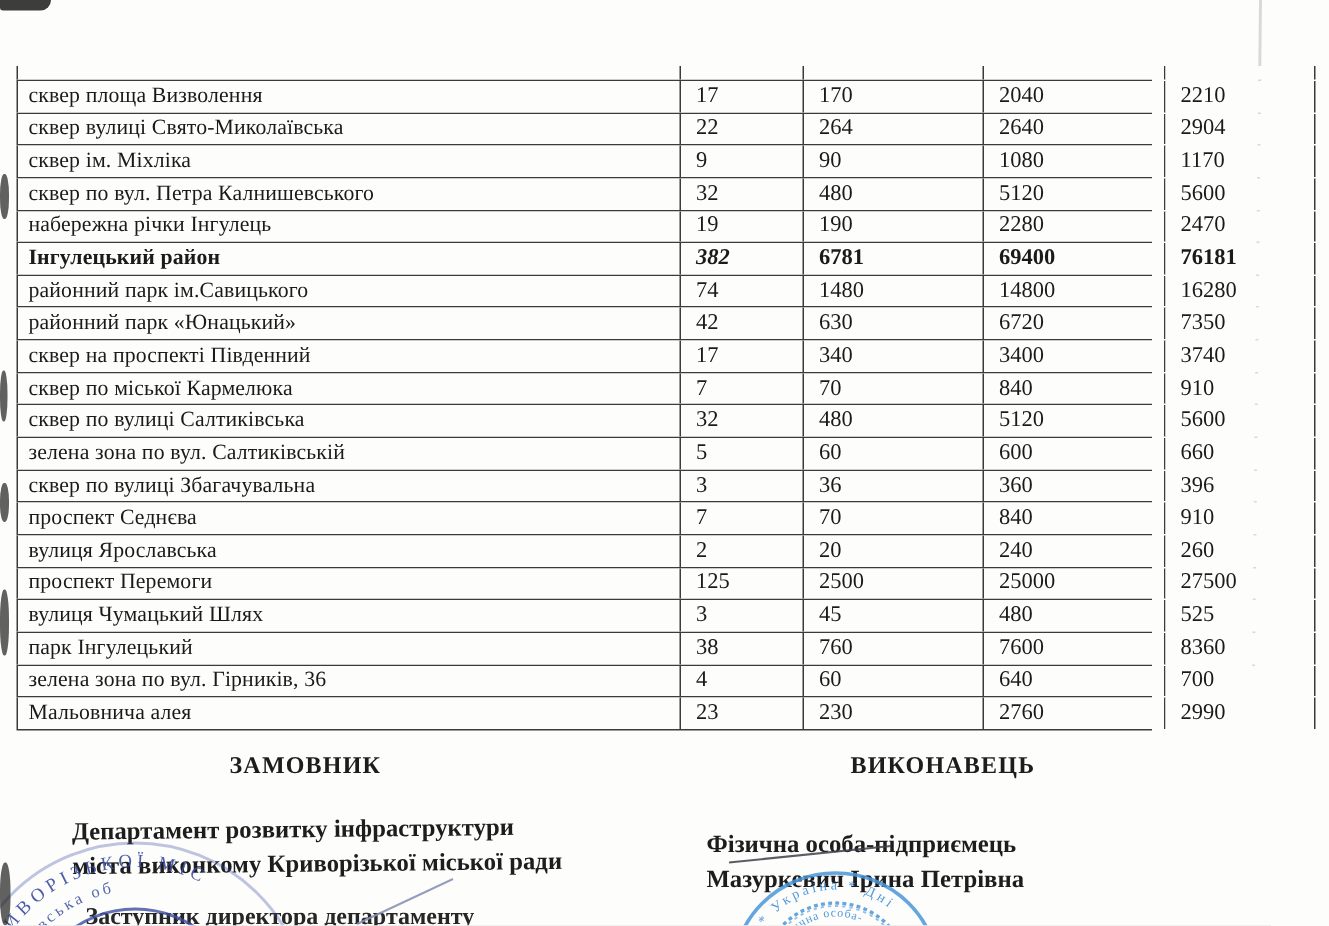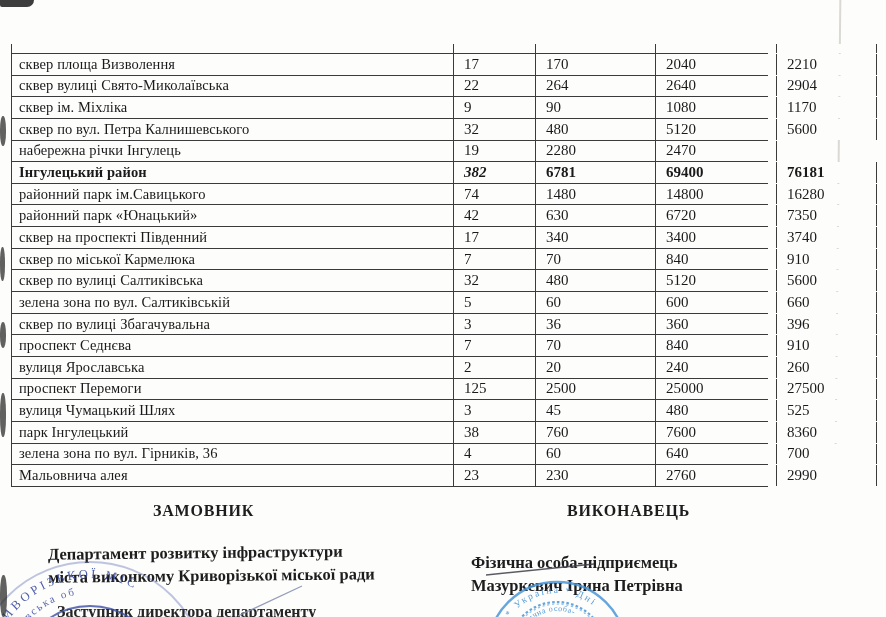--- a/index.html
+++ b/index.html
@@ -78,20 +78,21 @@
         <div class="trow r">
           <div class="cell name">сквер по вул. Петра Калнишевського</div>
           <div class="cell num">32</div>
           <div class="cell num">480</div>
           <div class="cell num">5120</div>
           <div class="cell num">5600</div>
         </div>
         <div class="trow r">
           <div class="cell name">набережна річки Інгулець</div>
           <div class="cell num">19</div>
+          <div class="cell num">190</div>
           <div class="cell num">2280</div>
           <div class="cell num">2470</div>
         </div>
         <div class="trow r bold">
           <div class="cell name">Інгулецький район</div>
           <div class="cell num ital">382</div>
           <div class="cell num">6781</div>
           <div class="cell num">69400</div>
           <div class="cell num">76181</div>
         </div>

